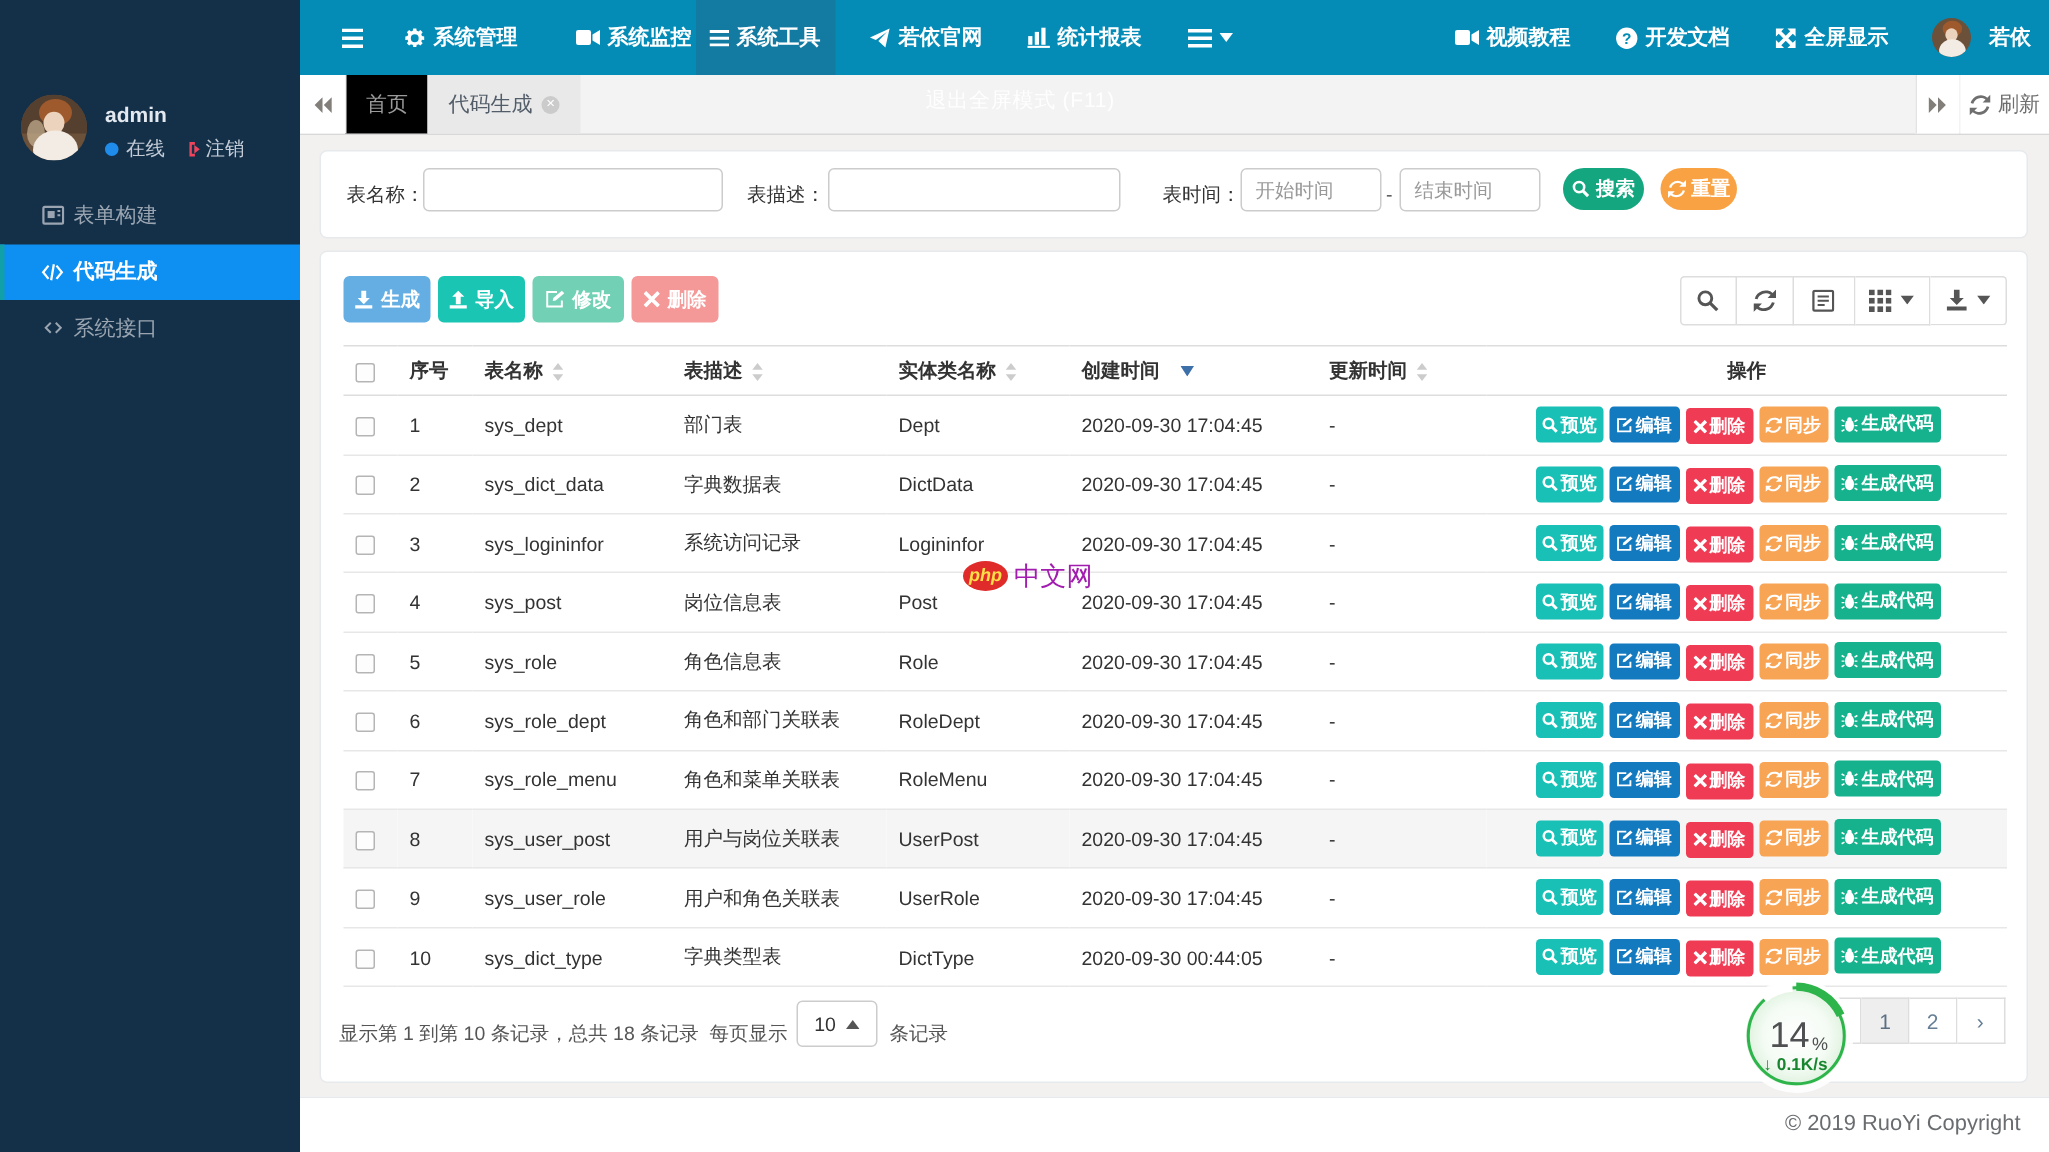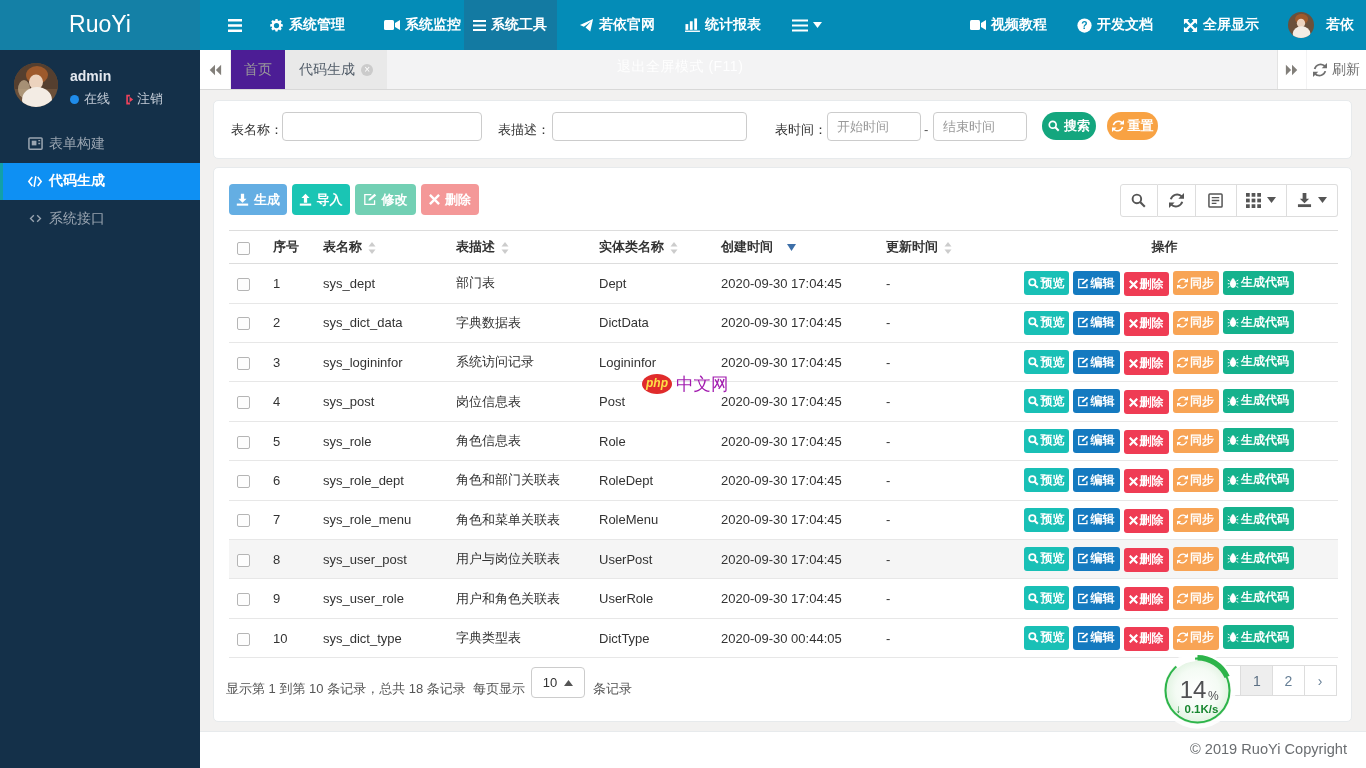--- a/index.html
+++ b/index.html
@@ -54,21 +54,20 @@
 #footer{position:absolute;left:200px;top:731px;width:1166px;height:37px;background:#fff;border-top:1px solid #e7eaec}
 #footer div{position:absolute;right:19px;top:9px;color:#6a6d70;font-size:14.6px}
 
 #wm{position:absolute;left:642px;top:372px;z-index:8;display:flex;align-items:center}
 #wm .bub{width:30px;height:20px;background:#e02b2b;border-radius:50%;color:#fde047;font-style:italic;font-weight:bold;font-size:12px;text-align:center;line-height:19px}
 #wm .txt{font-size:17.5px;font-weight:normal;color:#a21caf;margin-left:4px}
 svg{display:block}
 </style></head><body>
 
 <div id="sidebar">
-  <div id="logo">RuoYi</div>
   <div id="uavatar">
       <svg width="44" height="44">
         <rect width="44" height="44" fill="#6b503a"></rect>
         <rect x="0" y="0" width="44" height="26" fill="#553f2f"></rect>
         <ellipse cx="10" cy="26" rx="6" ry="9" fill="#c9b393" opacity=".7"></ellipse>
         <ellipse cx="23" cy="12" rx="11" ry="9" fill="#9e5a2c"></ellipse>
         <ellipse cx="22" cy="19" rx="7" ry="7.5" fill="#ecd3be"></ellipse>
         <ellipse cx="23" cy="37" rx="15" ry="13" fill="#f3ece4"></ellipse>
       </svg>
     </div>
@@ -158,21 +157,21 @@
     </div>
   <div class="ni" style="left:1126px">若依</div>
 </div>
 
 <div id="tabbar">
   <div class="tbtn" style="left:0;width:30px">
       <svg width="14" height="14" viewBox="0 0 16 14">
         <path d="M8 1L2 7l6 6zM15 1L9 7l6 6z" fill="#827f7a"></path>
       </svg>
     </div>
-  <div class="tab" style="left:30px;width:55px;background:#4c1d95;border-left:1px solid #efefef">首页</div>
+  <div class="tab" style="left:30px;width:55px;background:#000000;border-left:1px solid #efefef">首页</div>
   <div class="tab" style="left:85.4px;width:101.4px;background:#e9e9e9;color:#525d69">代码生成<span style="margin-left:6px;width:12px;height:12px;border-radius:50%;background:#cbcbcb;color:#fff;font-size:10px;line-height:11px;text-align:center">×</span></div>
   <div class="ghost">退出全屏模式 (F11)</div>
   <div class="tbtn" style="left:1077px;width:29px;border-left:1px solid #e3e3e3">
       <svg width="14" height="14" viewBox="0 0 16 14">
         <path d="M8 1l6 6-6 6zM1 1l6 6-6 6z" fill="#827f7a"></path>
       </svg>
     </div>
   <div class="tbtn" style="left:1107px;width:59px;gap:5px;font-size:14px;color:#6f6f6f"><svg width="14" height="14" viewBox="0 0 16 16">
         <path fill="#6f6f6f" d="M13.6 2.4A8 8 0 0 0 .9 6.5l2 .5A6 6 0 0 1 12.2 3.8L10 6h6V0zM2.4 13.6A8 8 0 0 0 15.1 9.5l-2-.5A6 6 0 0 1 3.8 12.2L6 10H0v6z"></path>
       </svg>刷新</div>

